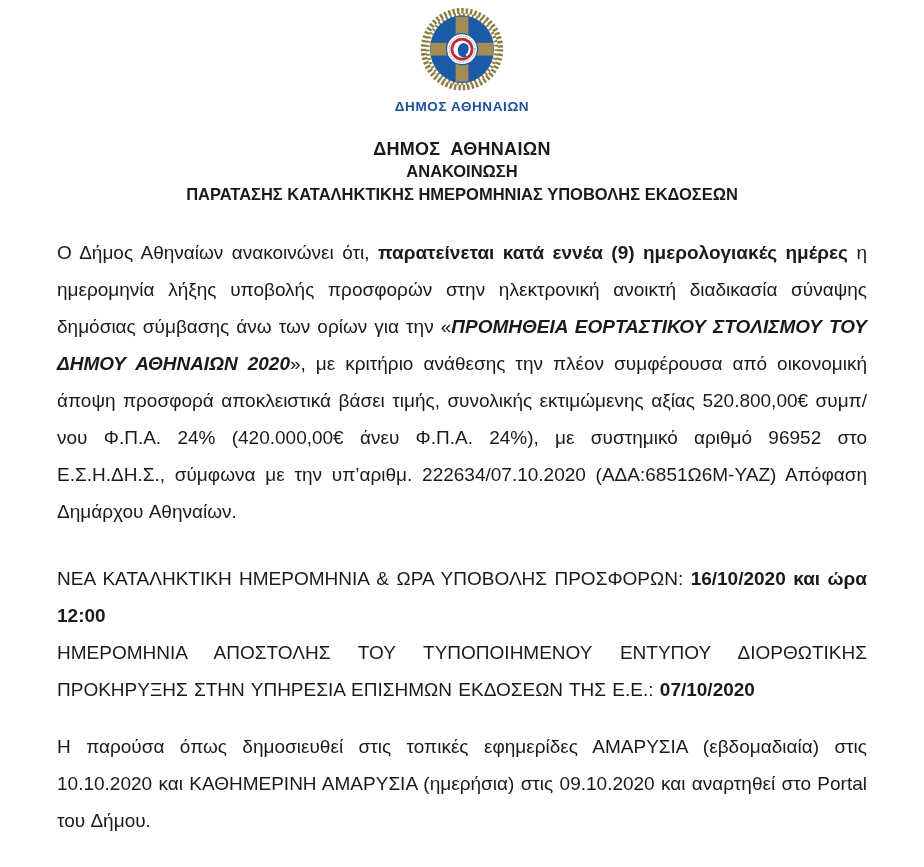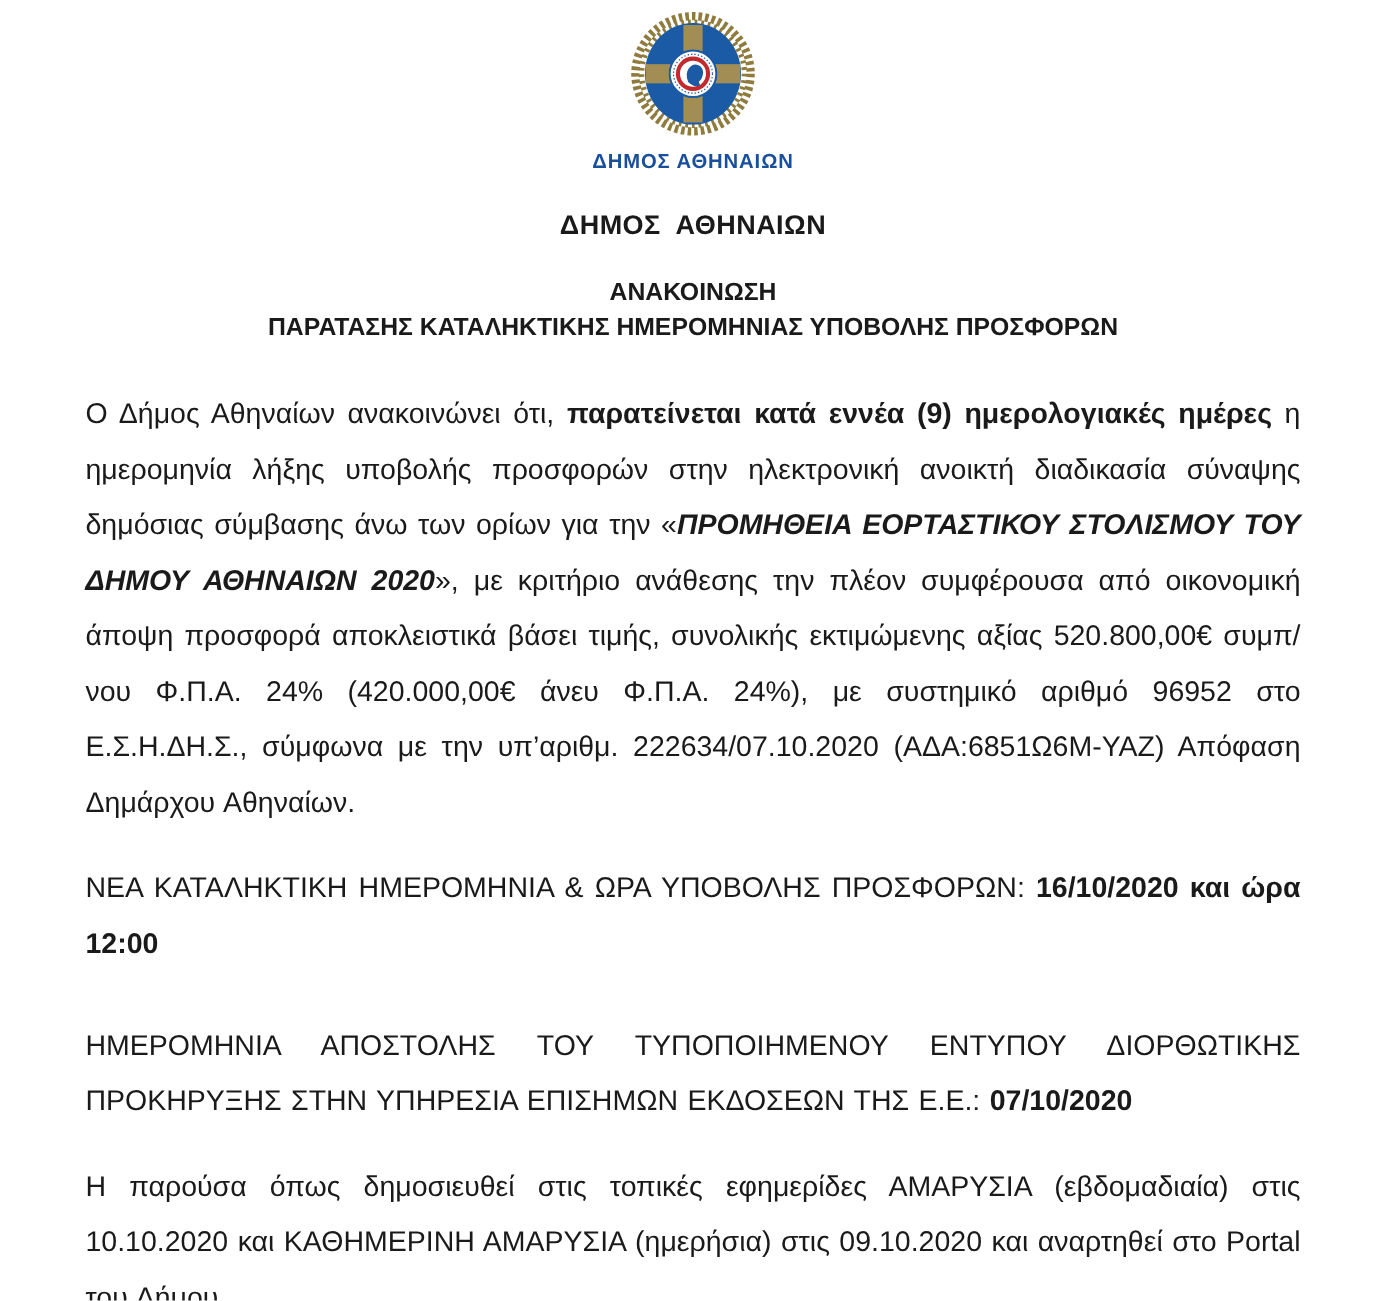--- a/index.html
+++ b/index.html
@@ -31,35 +31,34 @@
     font-size: 18px;
     margin-top: 25px;
     white-space: pre-wrap;
     letter-spacing: 0.3px;
   }
   .announce {
     text-align: center;
     font-weight: 700;
     font-size: 16.5px;
     line-height: 23px;
-    margin-top: 23px;
   }
 
   
   .content { margin: 0 57px; }
   .para {
     text-align: justify;
     font-size: 19px;
     line-height: 37px;
     word-spacing: 1px;
     margin: 0;
   }
   .p1 { margin-top: 28px; }
-  .p2 { margin-top: 20px; }
-  .p3 { margin-top: 31px; }
+  .p2 { margin-top: 30px; }
+  .p3 { }
   .p4 { margin-top: 20px; }
   .para .seg-bold { font-weight: 700; }
   .para .seg-bold-italic { font-weight: 700; font-style: italic; }
 </style>
 </head>
 <body>
 
 <div class="page">
 
   <div class="logo-wrap">
@@ -81,21 +80,21 @@
 
       <path d="M46.5 51 q-2.5 -6 0.5 -10 q3 -4 7 -2.2 q4 2 3.2 6.8 q-0.8 4 -3 5.2 l1 2.6 q-4.5 2 -8.7 -2.4 z" fill="#1b5aa5"></path>
     </svg>
     <div class="logo-caption">ΔΗΜΟΣ ΑΘΗΝΑΙΩΝ</div>
   </div>
 
   <div class="doc-title">ΔΗΜΟΣ  ΑΘΗΝΑΙΩΝ</div>
 
   <div class="announce">
     <div>ΑΝΑΚΟΙΝΩΣΗ</div>
-    <div>ΠΑΡΑΤΑΣΗΣ ΚΑΤΑΛΗΚΤΙΚΗΣ ΗΜΕΡΟΜΗΝΙΑΣ ΥΠΟΒΟΛΗΣ ΠΡΟΣΦΟΡΩΝ</div>
+    <div>ΠΑΡΑΤΑΣΗΣ ΚΑΤΑΛΗΚΤΙΚΗΣ ΗΜΕΡΟΜΗΝΙΑΣ ΥΠΟΒΟΛΗΣ ΕΚΔΟΣΕΩΝ</div>
   </div>
 
   <div class="content">
     <p class="para p1"><span>Ο Δήμος Αθηναίων ανακοινώνει ότι, </span><span class="seg-bold">παρατείνεται κατά εννέα (9) ημερολογιακές ημέρες</span><span> η ημερομηνία λήξης υποβολής προσφορών στην ηλεκτρονική ανοικτή διαδικασία σύναψης δημόσιας σύμβασης άνω των ορίων για την «</span><span class="seg-bold-italic">ΠΡΟΜΗΘΕΙΑ ΕΟΡΤΑΣΤΙΚΟΥ ΣΤΟΛΙΣΜΟΥ ΤΟΥ ΔΗΜΟΥ ΑΘΗΝΑΙΩΝ 2020</span><span>», με κριτήριο ανάθεσης την πλέον συμφέρουσα από οικονομική άποψη προσφορά αποκλειστικά βάσει τιμής, συνολικής εκτιμώμενης αξίας 520.800,00€ συμπ/νου Φ.Π.Α. 24% (420.000,00€ άνευ Φ.Π.Α. 24%), με συστημικό αριθμό 96952 στο Ε.Σ.Η.ΔΗ.Σ., σύμφωνα με την υπ’αριθμ. 222634/07.10.2020 (ΑΔΑ:6851Ω6Μ-ΥΑΖ) Απόφαση Δημάρχου Αθηναίων.</span></p>
 
     <p class="para p2"><span>ΝΕΑ ΚΑΤΑΛΗΚΤΙΚΗ ΗΜΕΡΟΜΗΝΙΑ &amp; ΩΡΑ ΥΠΟΒΟΛΗΣ ΠΡΟΣΦΟΡΩΝ: </span><span class="seg-bold">16/10/2020 και ώρα 12:00</span></p>
 
     <p class="para p3"><span>ΗΜΕΡΟΜΗΝΙΑ ΑΠΟΣΤΟΛΗΣ ΤΟΥ ΤΥΠΟΠΟΙΗΜΕΝΟΥ ΕΝΤΥΠΟΥ ΔΙΟΡΘΩΤΙΚΗΣ ΠΡΟΚΗΡΥΞΗΣ ΣΤΗΝ ΥΠΗΡΕΣΙΑ ΕΠΙΣΗΜΩΝ ΕΚΔΟΣΕΩΝ ΤΗΣ Ε.Ε.: </span><span class="seg-bold">07/10/2020</span></p>
 
     <p class="para p4"><span>Η παρούσα όπως δημοσιευθεί στις τοπικές εφημερίδες ΑΜΑΡΥΣΙΑ (εβδομαδιαία) στις 10.10.2020 και ΚΑΘΗΜΕΡΙΝΗ ΑΜΑΡΥΣΙΑ (ημερήσια) στις 09.10.2020 και αναρτηθεί στο Portal του Δήμου.</span></p>

